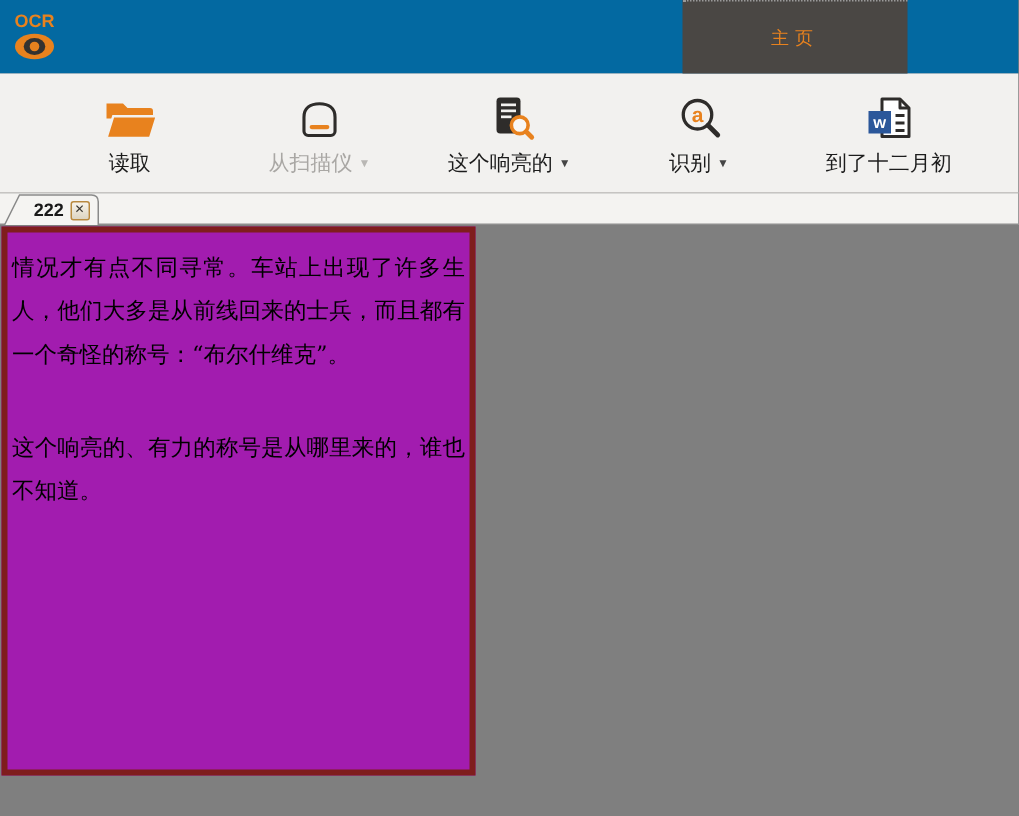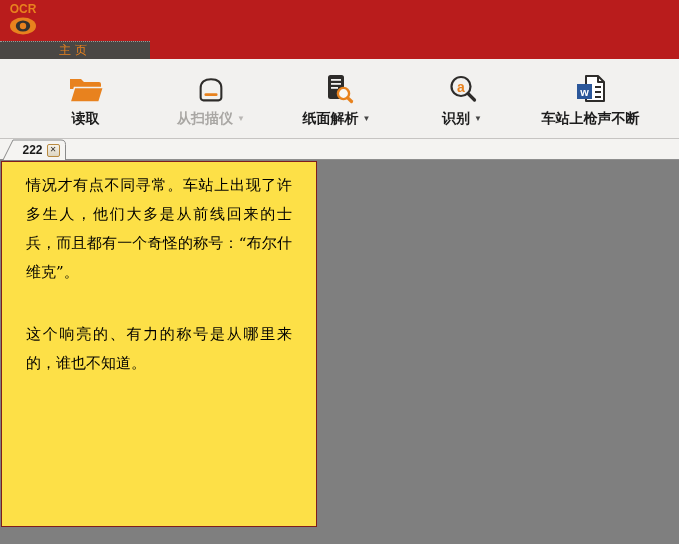--- a/index.html
+++ b/index.html
@@ -4,26 +4,25 @@
 <style>
   * { box-sizing: border-box; margin: 0; padding: 0; }
   html, body { width: 679px; height: 544px; overflow: hidden; }
   body {
     font-family: "Liberation Sans", "DejaVu Sans", sans-serif;
     background: #7f7f7f;
   }
 
   
   .titlebar {
-    height: 59px;
-    background: #b91c1c;
+    height: 49px;
+    background: #0369a1;
     display: flex;
     align-items: stretch;
     color: #f2f2f2;
-    flex-direction: column;
   }
   .logo {
     width: 46px;
     display: flex;
     align-items: center;
     justify-content: center;
   }
   .app-title {
     display: flex;
     align-items: center;
@@ -75,21 +74,20 @@
     align-items: flex-end;
     justify-content: center;
   }
   .tool-btn .tool-label-row {
     display: flex;
     align-items: center;
     gap: 4px;
     font-size: 14px;
     color: #1c1c1c;
     white-space: nowrap;
-    font-weight: bold;
   }
   .tool-btn .drop-arrow { font-size: 8px; color: #454545; }
   .tool-btn.disabled .tool-label-row { color: #a9a7a4; }
   .tool-btn.disabled .drop-arrow { color: #b9b7b4; }
 
   
   .tabstrip {
     height: 21px;
     background: #f4f3f1;
     border-bottom: 1px solid #8e8e8e;
@@ -137,23 +135,23 @@
     height: 395px;
     background: #7f7f7f;
     position: relative;
   }
   .page {
     position: absolute;
     left: 1px;
     top: 1px;
     width: 316px;
     height: 366px;
-    background: #fde047;
-    border: 1px solid #7f1d1d;
-    padding: 9px 24px;
+    background: #a21caf;
+    border: 4px solid #7f1d1d;
+    padding: 9px 3px;
     overflow: hidden;
   }
   .page p {
     font-family: "DejaVu Serif", "Liberation Serif", serif;
     font-size: 15px;
     line-height: 29px;
     color: #000;
     text-align: justify;
     margin-bottom: 33px;
   }
@@ -209,21 +207,21 @@
       <svg width="34" height="33" viewBox="0 0 34 33">
         <rect x="8" y="2" width="16" height="24" rx="2.5" fill="#2e2c2a"></rect>
         <rect x="11" y="6" width="10" height="1.8" fill="#f2f1ef"></rect>
         <rect x="11" y="10" width="10" height="1.8" fill="#f2f1ef"></rect>
         <rect x="11" y="14" width="7" height="1.8" fill="#f2f1ef"></rect>
         <circle cx="23.5" cy="20.5" r="5.6" fill="#f8f7f5" stroke="#e8821e" stroke-width="2.4"></circle>
         <line x1="27.8" y1="24.8" x2="31.5" y2="28.5" stroke="#e8821e" stroke-width="3.2" stroke-linecap="round"></line>
       </svg>
     </div>
     <div class="tool-label-row">
-      <span>纸面解析</span>
+      <span>这个响亮的</span>
       <span class="drop-arrow">▼</span>
     </div>
   </div>
 
   <div class="tool-btn">
     <div class="icon-box">
       <svg width="33" height="33" viewBox="0 0 33 33">
         <circle cx="15" cy="13.5" r="9.5" fill="none" stroke="#2e2c2a" stroke-width="2.2"></circle>
         <text x="15" y="18.5" font-size="14" font-weight="bold" fill="#e8821e" text-anchor="middle">a</text>
         <line x1="22" y1="20.5" x2="28.5" y2="27" stroke="#2e2c2a" stroke-width="3.2" stroke-linecap="round"></line>
@@ -241,21 +239,21 @@
         <path d="M13 3 h12 l6 6 v19 h-18 z" fill="#ffffff" stroke="#2e2c2a" stroke-width="2" stroke-linejoin="round"></path>
         <path d="M25 3 v6 h6" fill="none" stroke="#2e2c2a" stroke-width="2" stroke-linejoin="round"></path>
         <rect x="22" y="13" width="6" height="2" fill="#2e2c2a"></rect>
         <rect x="22" y="18" width="6" height="2" fill="#2e2c2a"></rect>
         <rect x="22" y="23" width="6" height="2" fill="#2e2c2a"></rect>
         <rect x="4" y="11" width="15" height="15" fill="#2b579a"></rect>
         <text x="11.5" y="22.5" font-size="11" font-weight="bold" fill="#ffffff" text-anchor="middle">w</text>
       </svg>
     </div>
     <div class="tool-label-row">
-      <span>车站上枪声不断</span>
+      <span>到了十二月初</span>
     </div>
   </div>
 
 
 </div>
 
 <div class="tabstrip">
   <div class="doc-tab">
     <svg class="tab-shape" width="66" height="21" viewBox="0 0 66 21">
       <path d="M1 21 L11 1 H59 Q63.5 1 63.5 5.5 V21" fill="#f5f4f2" stroke="#8a8a8a" stroke-width="1"></path>

